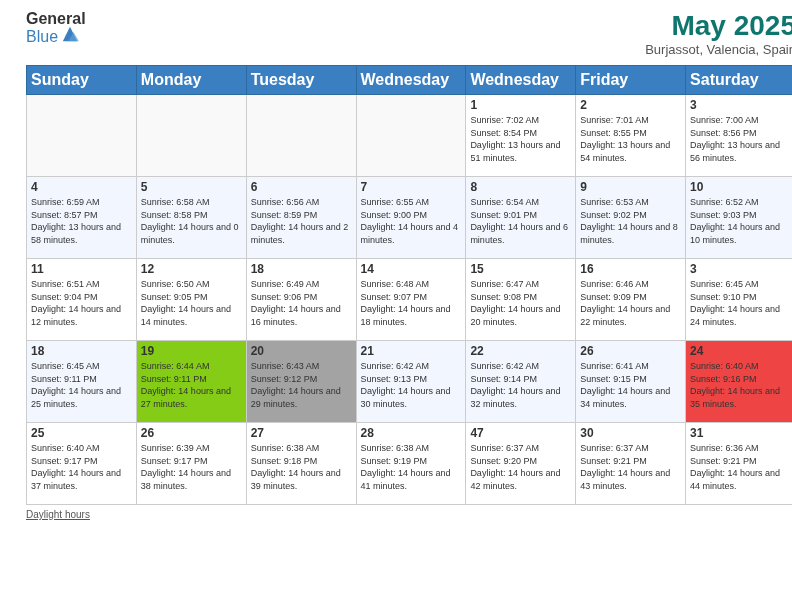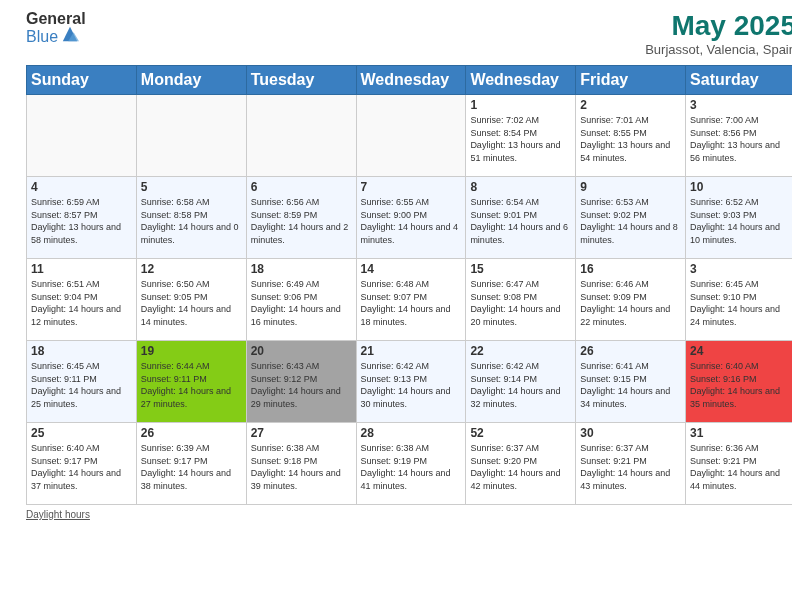--- a/index.html
+++ b/index.html
@@ -264,21 +264,21 @@
           </td>
           <td>
             <span class="day-num">27</span>
             <div class="day-info">Sunrise: 6:38 AM<br>Sunset: 9:18 PM<br>Daylight: 14 hours and 39 minutes.</div>
           </td>
           <td>
             <span class="day-num">28</span>
             <div class="day-info">Sunrise: 6:38 AM<br>Sunset: 9:19 PM<br>Daylight: 14 hours and 41 minutes.</div>
           </td>
           <td>
-            <span class="day-num">52</span>
+            <span class="day-num">47</span>
             <div class="day-info">Sunrise: 6:37 AM<br>Sunset: 9:20 PM<br>Daylight: 14 hours and 42 minutes.</div>
           </td>
           <td>
             <span class="day-num">30</span>
             <div class="day-info">Sunrise: 6:37 AM<br>Sunset: 9:21 PM<br>Daylight: 14 hours and 43 minutes.</div>
           </td>
           <td>
             <span class="day-num">31</span>
             <div class="day-info">Sunrise: 6:36 AM<br>Sunset: 9:21 PM<br>Daylight: 14 hours and 44 minutes.</div>
           </td>

